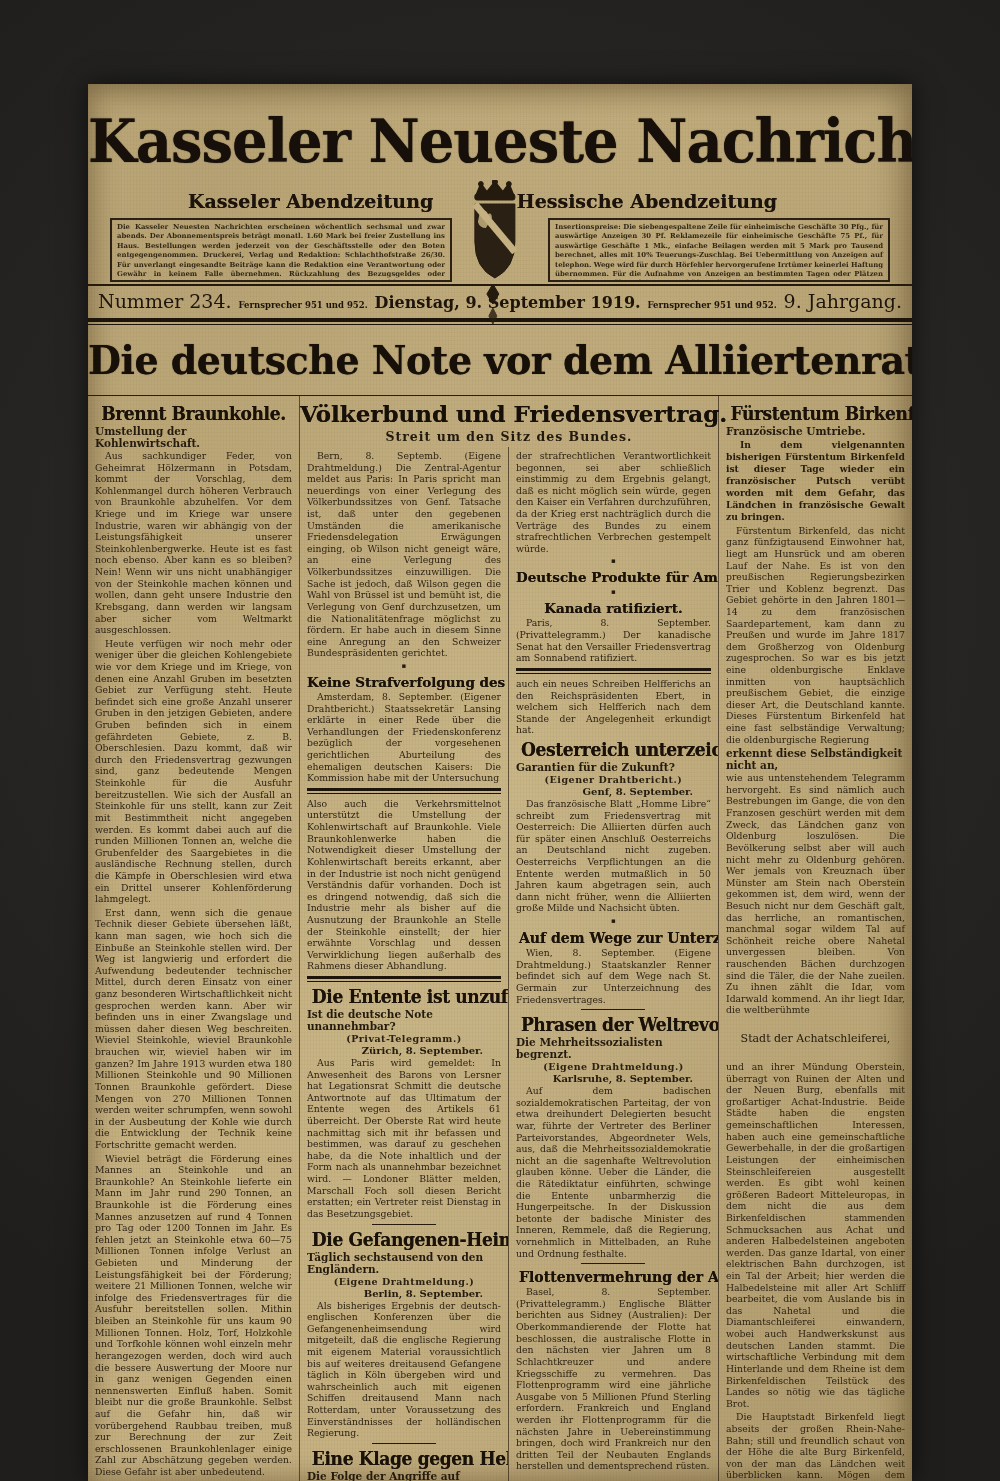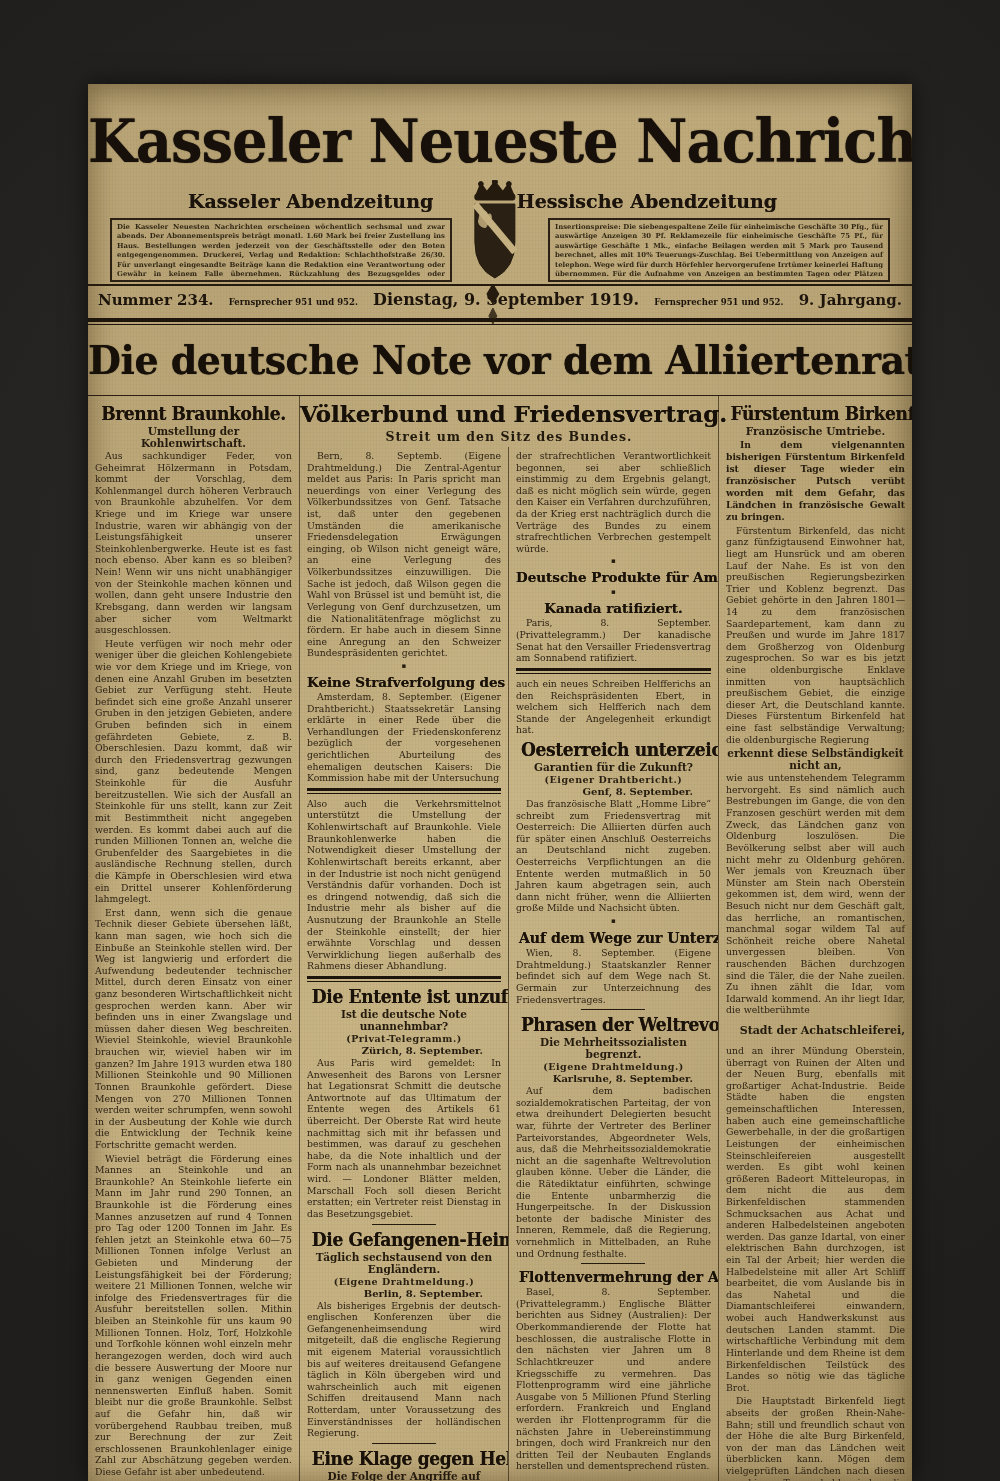--- a/index.html
+++ b/index.html
@@ -43,21 +43,21 @@
   .notice-box{
     width:342px;border:2px solid #2a2114;padding:3px 5px;box-sizing:border-box;
     font-size:6.9px;line-height:1.36;font-weight:bold;text-align:justify;color:#332917;
     overflow:hidden;
   }
   .rule-thin-full{border-top:2px solid #241b0e;margin:2px 0 0 0;}
   .issue-row{
     display:flex;align-items:baseline;justify-content:space-between;
     padding:4px 10px 2px 10px;height:26px;color:#1d150b;
   }
-  .issue-number,.issue-volume{font-size:15px;font-weight:bold;}
+  .issue-number,.issue-volume{font-size:19px;font-weight:normal;}
   .issue-phone{font-size:8.5px;font-weight:bold;}
   .issue-date{font-size:16px;font-weight:bold;}
   .rule-heavy-full{border-top:4px solid #1d150b;border-bottom:1px solid #1d150b;height:2px;margin:0 0 2px 0;}
   
   .lead-headline{
     height:66px;line-height:66px;text-align:center;font-size:38px;font-weight:bold;
     letter-spacing:-.5px;white-space:nowrap;color:#171009;
     text-shadow:0 0 .8px rgba(23,16,10,.85);transform:scaleY(1.05);
   }
   .rule-mid-full{border-top:1.5px solid #2a2012;margin:2px 0 0 0;}
@@ -73,27 +73,27 @@
   }
   .mid-subhead{text-align:center;font-size:12.5px;font-weight:bold;letter-spacing:1px;color:#221a0e;padding:2px 0 3px 0;border-bottom:0;}
   .mid-body{display:flex;}
   .mid-sub{width:209px;box-sizing:border-box;padding:2px 7px 0 7px;overflow:hidden;}
   .mid-sub.left{border-right:1px solid rgba(40,28,12,.65);}
   
   .seg-title{text-align:center;font-weight:bold;color:#1a1209;text-shadow:0 0 .6px rgba(23,16,10,.8);margin:3px 0 1px 0;}
   .seg-xl{font-size:18px;letter-spacing:-.4px;white-space:nowrap;transform:scaleX(.95);}
   .seg-md{font-size:14.5px;white-space:nowrap;transform:scaleX(.97);}
   .seg-sm{font-size:13.5px;white-space:nowrap;}
-  .seg-subtitle{text-align:center;font-size:10.5px;font-weight:bold;color:#241b0e;margin:1px 0;}
+  .seg-subtitle{font-size:10.5px;font-weight:bold;color:#241b0e;margin:1px 0;}
   .seg-wire{text-align:center;font-size:9.5px;font-weight:bold;letter-spacing:.5px;color:#2b2112;margin:1px 0;}
   .seg-dateline{text-align:right;font-size:10px;font-weight:bold;color:#241b0e;padding-right:18px;margin:1px 0;}
   .seg-p{font-size:9.3px;line-height:1.25;text-align:justify;text-indent:10px;margin:1px 0 2px 0;hyphens:auto;color:#2e2315;word-spacing:.4px;}
   .seg-pc{text-indent:0;}
   .seg-bold{font-size:9.2px;line-height:1.3;font-weight:bold;text-align:justify;text-indent:14px;margin:2px 0;color:#251c0e;hyphens:auto;}
-  .seg-ihead{text-align:right;font-size:11px;font-weight:bold;color:#221a0d;margin:8px 0;}
+  .seg-ihead{text-align:center;font-size:11px;font-weight:normal;color:#221a0d;margin:16px 0;}
   .seg-divider{text-align:center;font-size:7px;color:#241b0e;line-height:10px;margin:2px 0;}
   .seg-divider::before{content:"▪";}
   .seg-rule{width:64px;margin:4px auto;border-top:1.5px solid #241b0e;}
   .seg-heavy{border-top:3.5px solid #1d150b;border-bottom:1px solid #1d150b;height:2px;margin:4px 0;}
 </style>
 </head>
 <body>
 
 <div class="paper">
 

